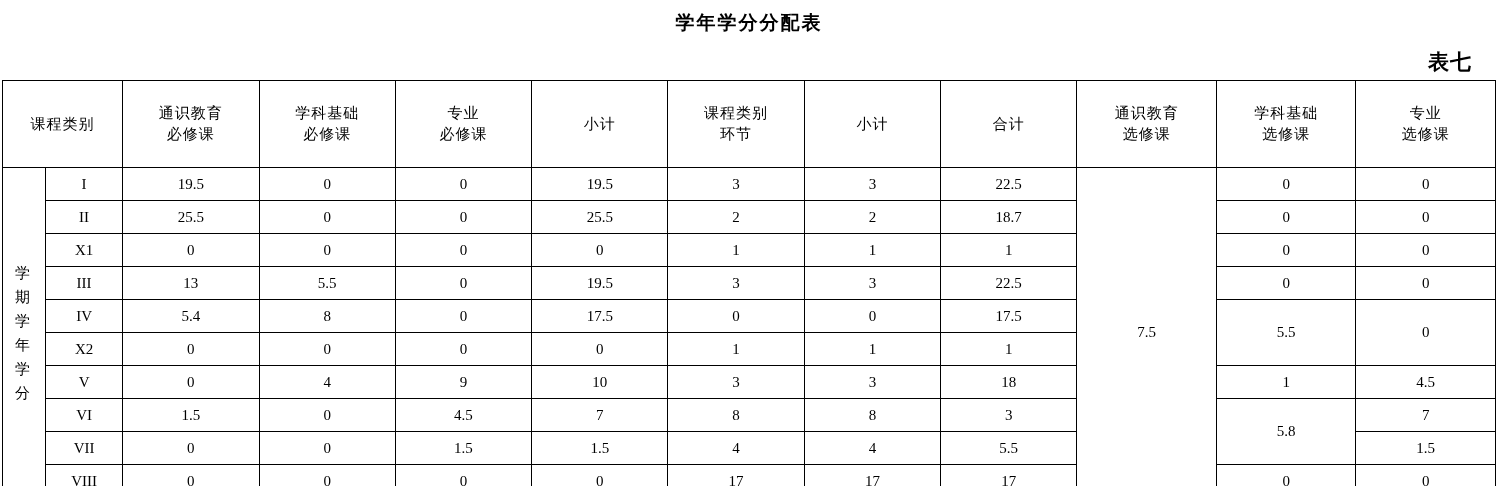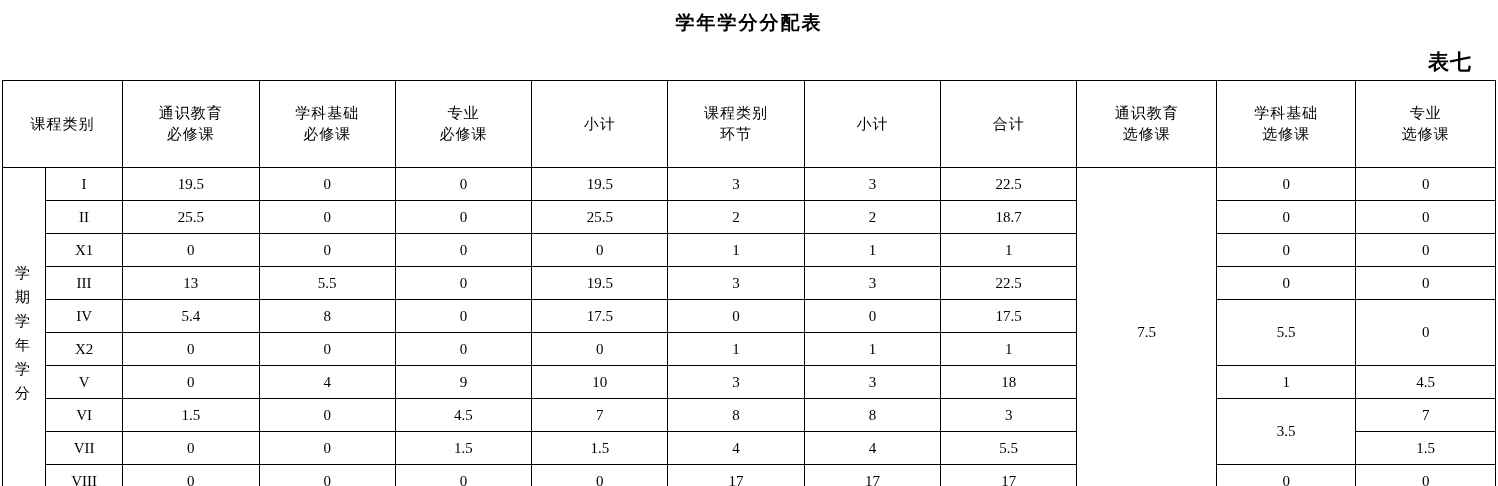--- a/index.html
+++ b/index.html
@@ -253,21 +253,21 @@
 
       <tr>
         <td class="sem-label">VI</td>
         <td class="data">1.5</td>
         <td class="data">0</td>
         <td class="data">4.5</td>
         <td class="data">7</td>
         <td class="data">8</td>
         <td class="data">8</td>
         <td class="data">3</td>
-        <td class="data" rowspan="2">3.5</td>
+        <td class="data" rowspan="2">5.8</td>
         <td class="data">7</td>
       </tr>
 
       <tr>
         <td class="sem-label">VII</td>
         <td class="data">0</td>
         <td class="data">0</td>
         <td class="data">1.5</td>
         <td class="data">1.5</td>
         <td class="data">4</td>

